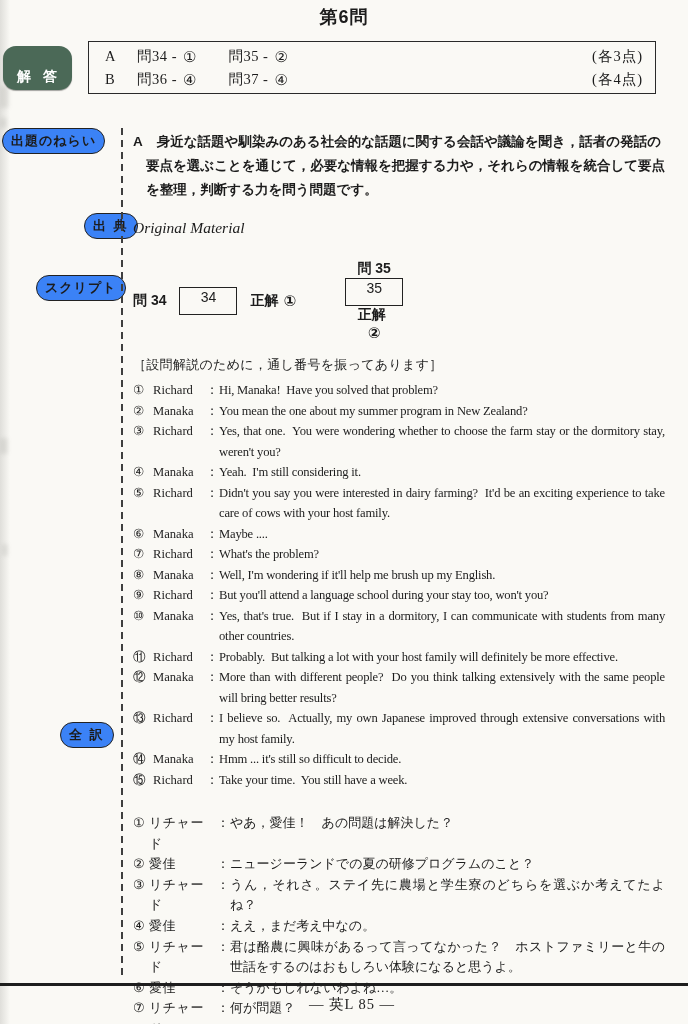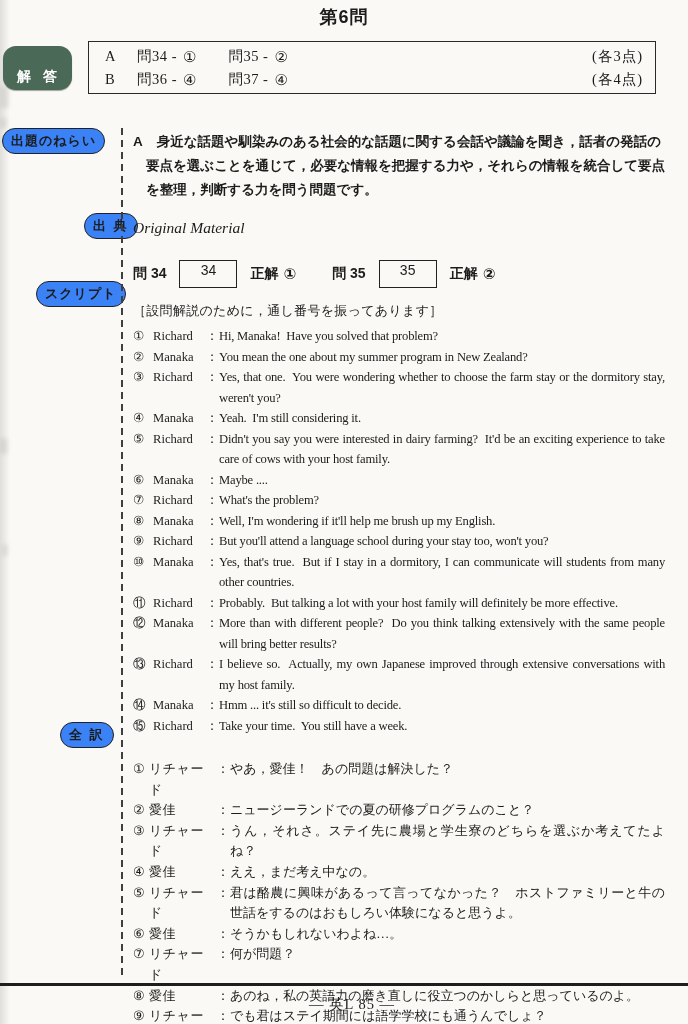--- a/index.html
+++ b/index.html
@@ -49,21 +49,21 @@
 
   
   .pill{
     position:absolute; background:#3b82f6;
     border:1.6px solid #222; border-radius:14px;
     font-family:"Liberation Sans","DejaVu Sans",sans-serif; font-weight:bold;
     font-size:13px; padding:3px 8px; white-space:nowrap; letter-spacing:1px;
   }
   .pill-aim{ left:2px; top:128px; }
   .pill-source{ left:84px; top:213px; letter-spacing:2px; }
-  .pill-script{ left:36px; top:281px; }
+  .pill-script{ left:36px; top:275px; }
   .pill-trans{ left:60px; top:722px; letter-spacing:2px; }
   .divider{
     position:absolute; left:121px; top:128px; height:849px; width:2px;
     background:repeating-linear-gradient(to bottom,#3f3f3f 0 7px, transparent 7px 12px);
   }
 
   
   .content{ position:absolute; left:133px; top:130px; width:532px; }
   .aim{
     font-family:"Liberation Sans","DejaVu Sans",sans-serif; font-weight:bold;
@@ -74,21 +74,21 @@
   .q-line{
     margin-top:22px; display:flex; align-items:center;
     font-family:"Liberation Sans","DejaVu Sans",sans-serif; font-weight:bold; font-size:14px;
   }
   .q-line .qbox{
     display:inline-block; width:58px; height:28px; line-height:19px;
     border:1.6px solid #222; text-align:center; margin:0 13px; font-weight:normal;
   }
   .q-line .correct{ margin-right:5px; }
   .q-line .circ{ font-size:15px; }
-  .q-line .qgroup2{ margin-left:36px; display:flex; align-items:center; }
+  .q-line .qgroup2{ margin-left:36px; display:flex; align-items:center;flex-direction:column; }
   .q-line .qgroup1{ display:flex; align-items:center; }
   .note{ margin-top:13px; font-size:13px; line-height:20px; letter-spacing:.3px; }
 
   .script-rows{ margin-top:5px; font-size:12.6px; line-height:20.5px; }
   .script-row{ display:flex; }
   .script-row .num{ flex:0 0 20px; }
   .script-row .speaker{ flex:0 0 52px; }
   .script-row .colon{ flex:0 0 14px; text-align:center; }
   .script-row .text{ flex:1; white-space:pre-wrap; text-align:justify; letter-spacing:-.2px; }
 
@@ -228,21 +228,21 @@
           <span class="num">⑨</span>
           <span class="speaker">Richard</span>
           <span class="colon">：</span>
           <span class="text">But you'll attend a language school during your stay too, won't you?</span>
         </div>
 
         <div class="script-row">
           <span class="num">⑩</span>
           <span class="speaker">Manaka</span>
           <span class="colon">：</span>
-          <span class="text">Yes, that's true.  But if I stay in a dormitory, I can communicate will students from many other countries.</span>
+          <span class="text">Yes, that's true.  But if I stay in a dormitory, I can communicate with students from many other countries.</span>
         </div>
 
         <div class="script-row">
           <span class="num">⑪</span>
           <span class="speaker">Richard</span>
           <span class="colon">：</span>
           <span class="text">Probably.  But talking a lot with your host family will definitely be more effective.</span>
         </div>
 
         <div class="script-row">

